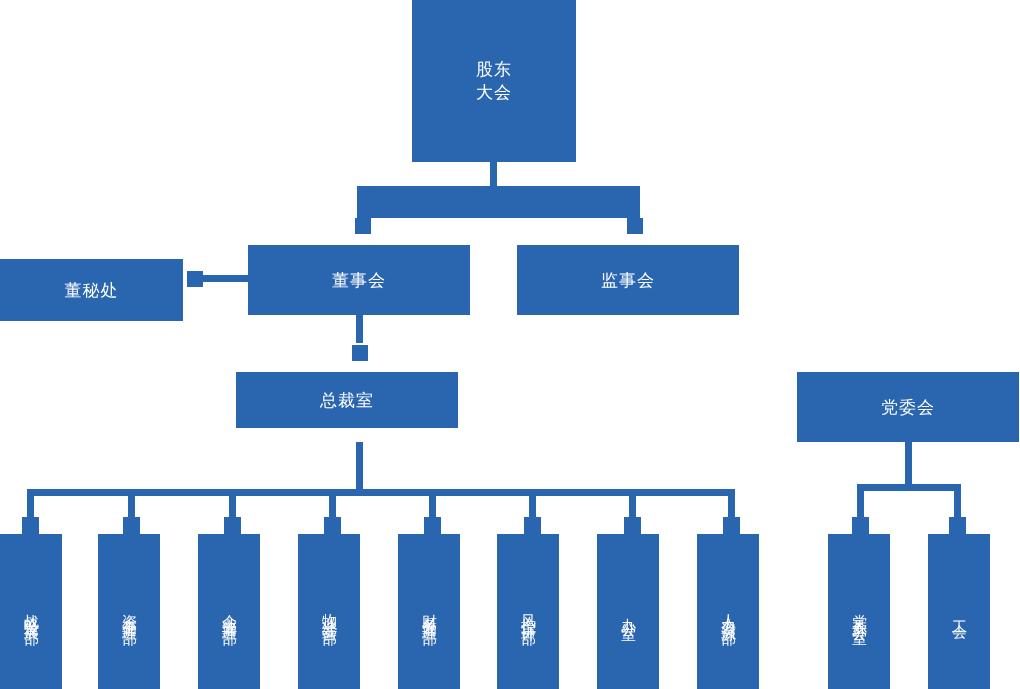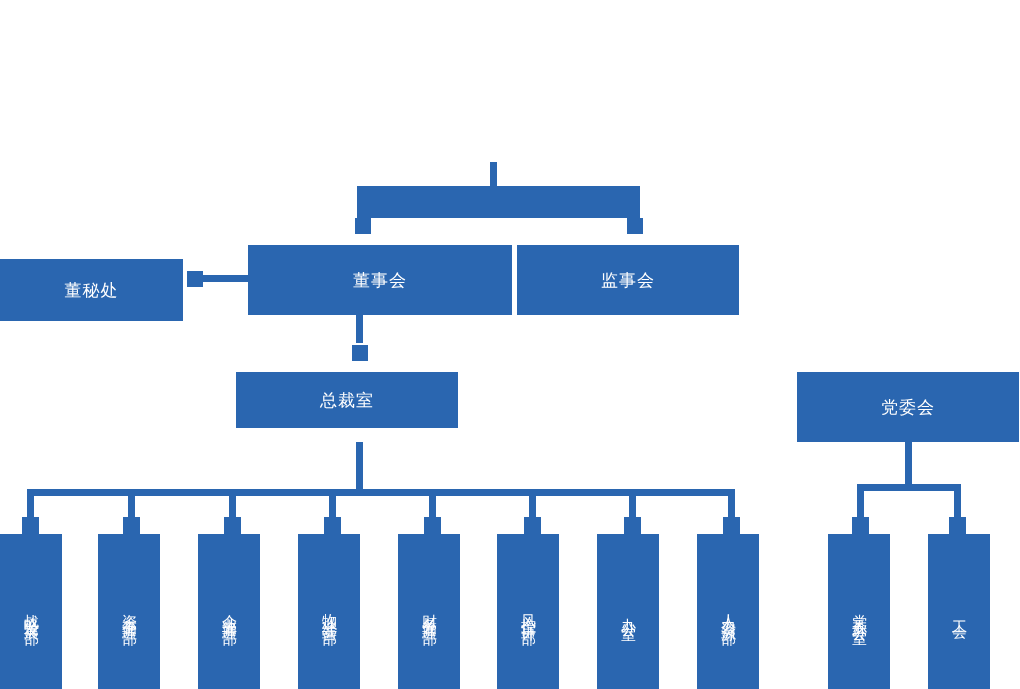--- a/index.html
+++ b/index.html
@@ -48,36 +48,40 @@
   .marker {
     position: absolute;
     background: #2A66B0;
   }
 </style>
 </head>
 <body>
 
 <div id="chart">
 
+  <div class="node" style="left:412px; top:0px; width:164px; height:162px;">
+    <span class="label">股东
+大会</span>
+  </div>
 
   <div class="connector" style="left:490px; top:162px; width:7px; height:24px;"></div>
 
   <div class="connector" style="left:357px; top:186px; width:283px; height:32px;"></div>
 
   <div class="marker" style="left:355px; top:218px; width:16px; height:16px;"></div>
   <div class="marker" style="left:627px; top:218px; width:16px; height:16px;"></div>
 
   <div class="node" style="left:0px; top:259px; width:183px; height:62px;">
     <span class="label">董秘处</span>
   </div>
 
   <div class="marker" style="left:187px; top:271px; width:16px; height:16px;"></div>
   <div class="connector" style="left:203px; top:275px; width:46px; height:7px;"></div>
 
-  <div class="node" style="left:248px; top:245px; width:264px; height:70px;">
+  <div class="node" style="left:248px; top:245px; width:222px; height:70px;">
     <span class="label">董事会</span>
   </div>
 
   <div class="node" style="left:517px; top:245px; width:222px; height:70px;justify-content:center;">
     <span class="label">监事会</span>
   </div>
 
   <div class="connector" style="left:356px; top:315px; width:7px; height:28px;"></div>
   <div class="marker" style="left:352px; top:345px; width:16px; height:16px;"></div>
 

